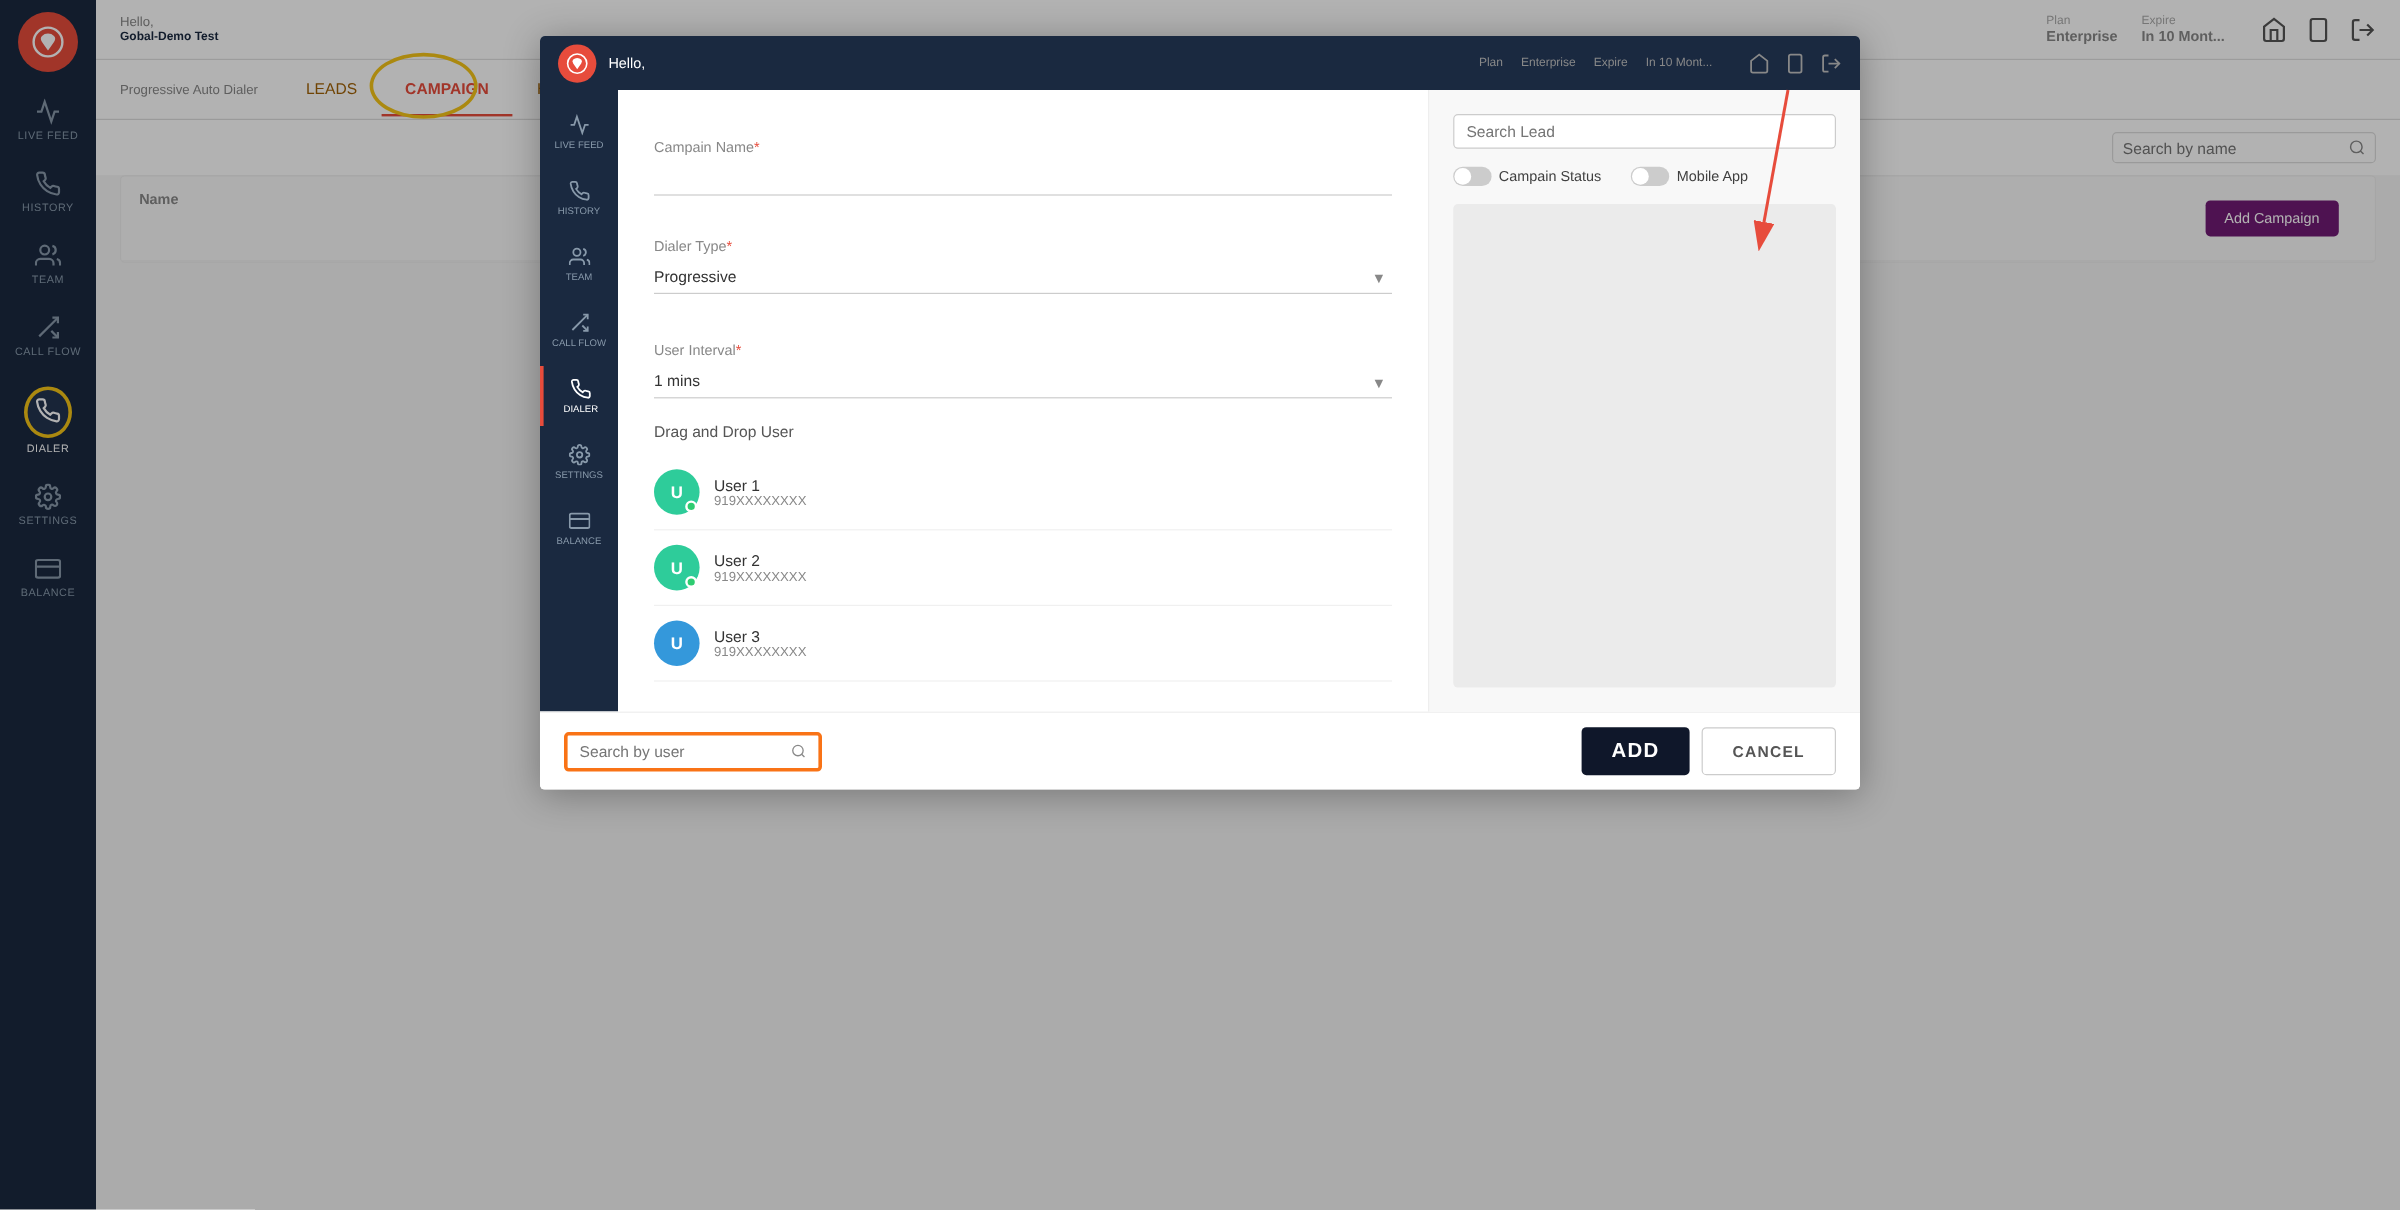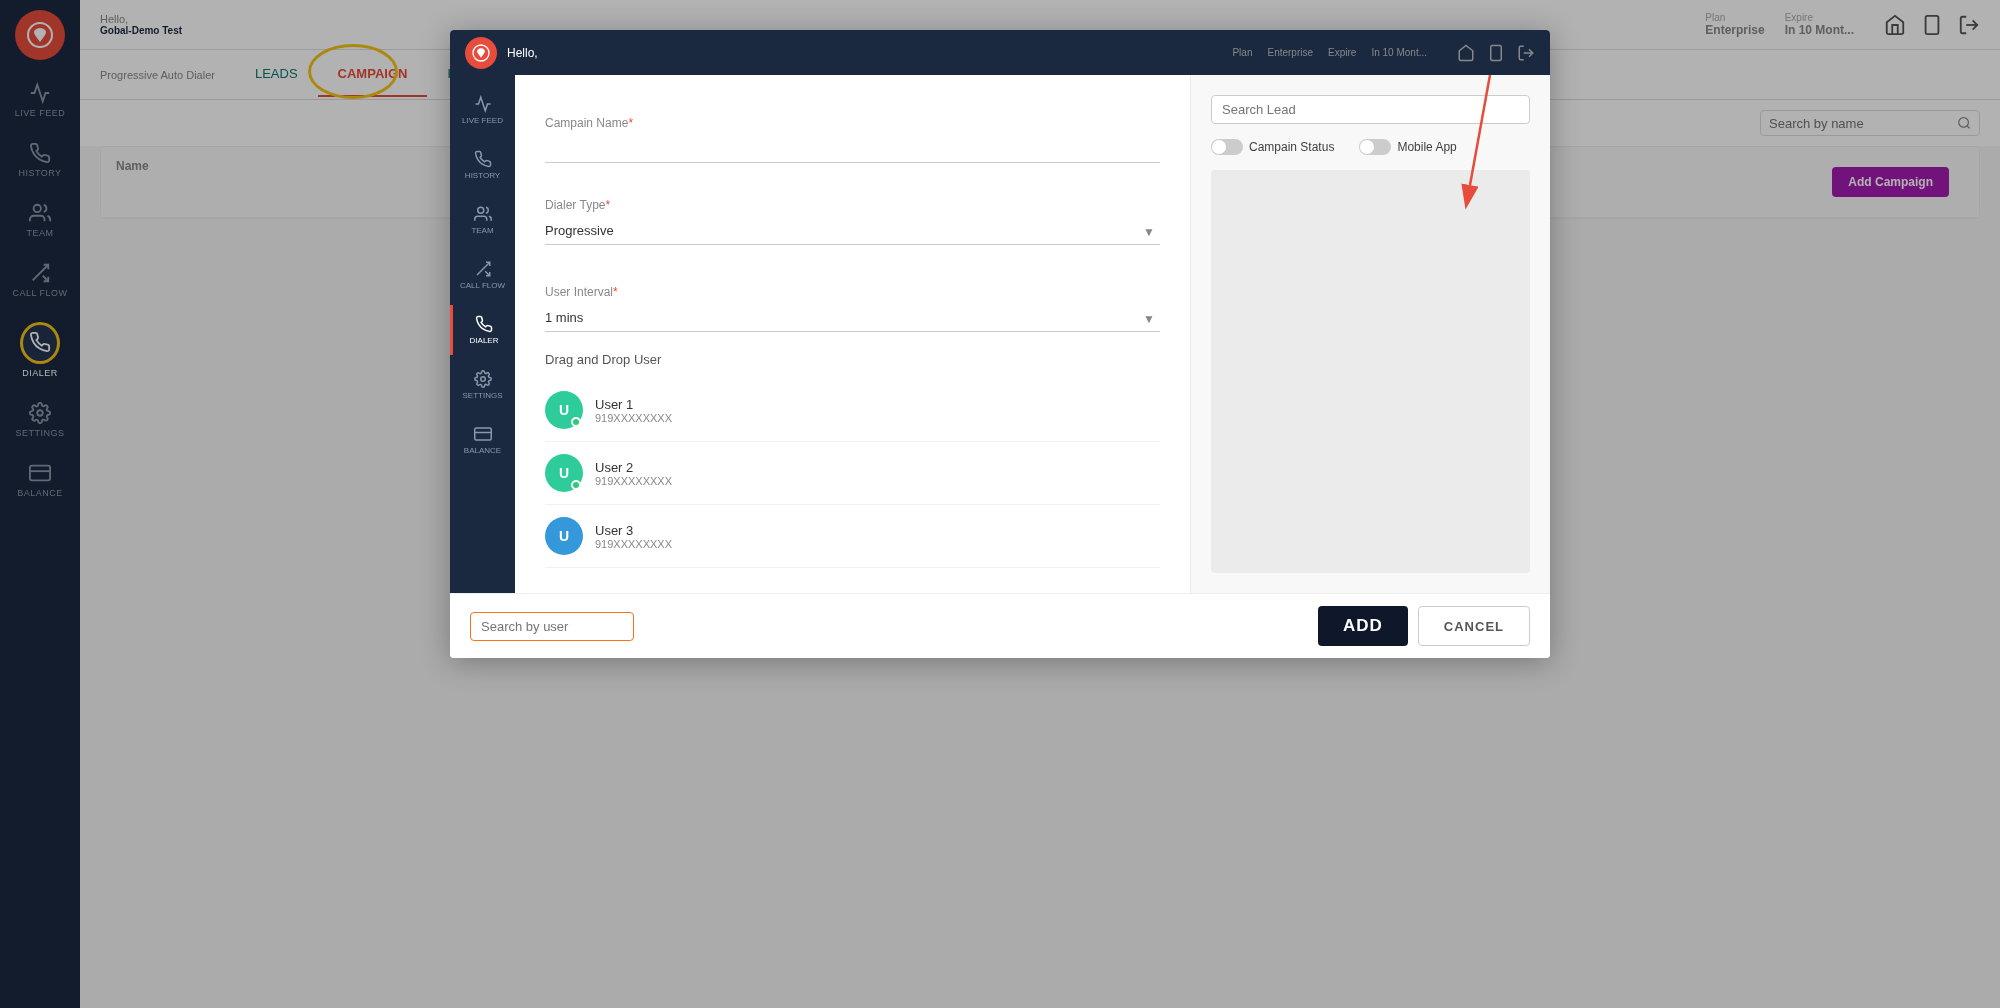--- a/index.html
+++ b/index.html
@@ -76,21 +76,21 @@
       background: #fff;
       display: flex;
       align-items: center;
       padding: 0 20px;
       border-bottom: 1px solid #ddd;
       height: 50px;
     }
     .sub-tab {
       padding: 14px 20px;
       font-size: 13px;
-      color: #0f766e;
+      color: #a16207;
       cursor: pointer;
       border-bottom: 2px solid transparent;
     }
     .sub-tab.active {
       color: #e74c3c;
       border-bottom: 2px solid #e74c3c;
       font-weight: bold;
     }
     .campaign-tab-wrapper {
       position: relative;
@@ -142,28 +142,28 @@
       background: #fafafa;
       border-bottom: 1px solid #eee;
     }
     .table-header-cell {
       padding: 12px 15px;
       font-size: 12px;
       color: #888;
       font-weight: 600;
     }
     .add-campaign-btn {
-      background: #a21caf;
+      background: #701a75;
       color: #fff;
       border: none;
       padding: 8px 16px;
       border-radius: 4px;
       font-size: 12px;
       cursor: pointer;
-      font-weight: 700;
+      font-weight: 400;
       margin: 8px 15px 8px auto;
     }
 
     
     .purple-arrow {
       position: absolute;
       top: 60px;
       right: 620px;
       pointer-events: none;
       z-index: 20;
@@ -391,25 +391,25 @@
       display: flex;
       align-items: center;
       justify-content: space-between;
       padding: 12px 20px;
       border-top: 1px solid #eee;
       background: #fff;
     }
     .search-user-box {
       display: flex;
       align-items: center;
-      border: 1px solid #f97316;
+      border: 3px solid #f97316;
       border-radius: 4px;
       padding: 6px 10px;
       background: #fff;
-      width: 164px;
+      width: 215px;
     }
     .search-user-box input {
       border: none; outline: none;
       font-size: 13px; color: #888;
       flex: 1;
       background: transparent;
     }
     .footer-buttons { display: flex; gap: 10px; }
     .add-btn {
       background: #0f172a;

